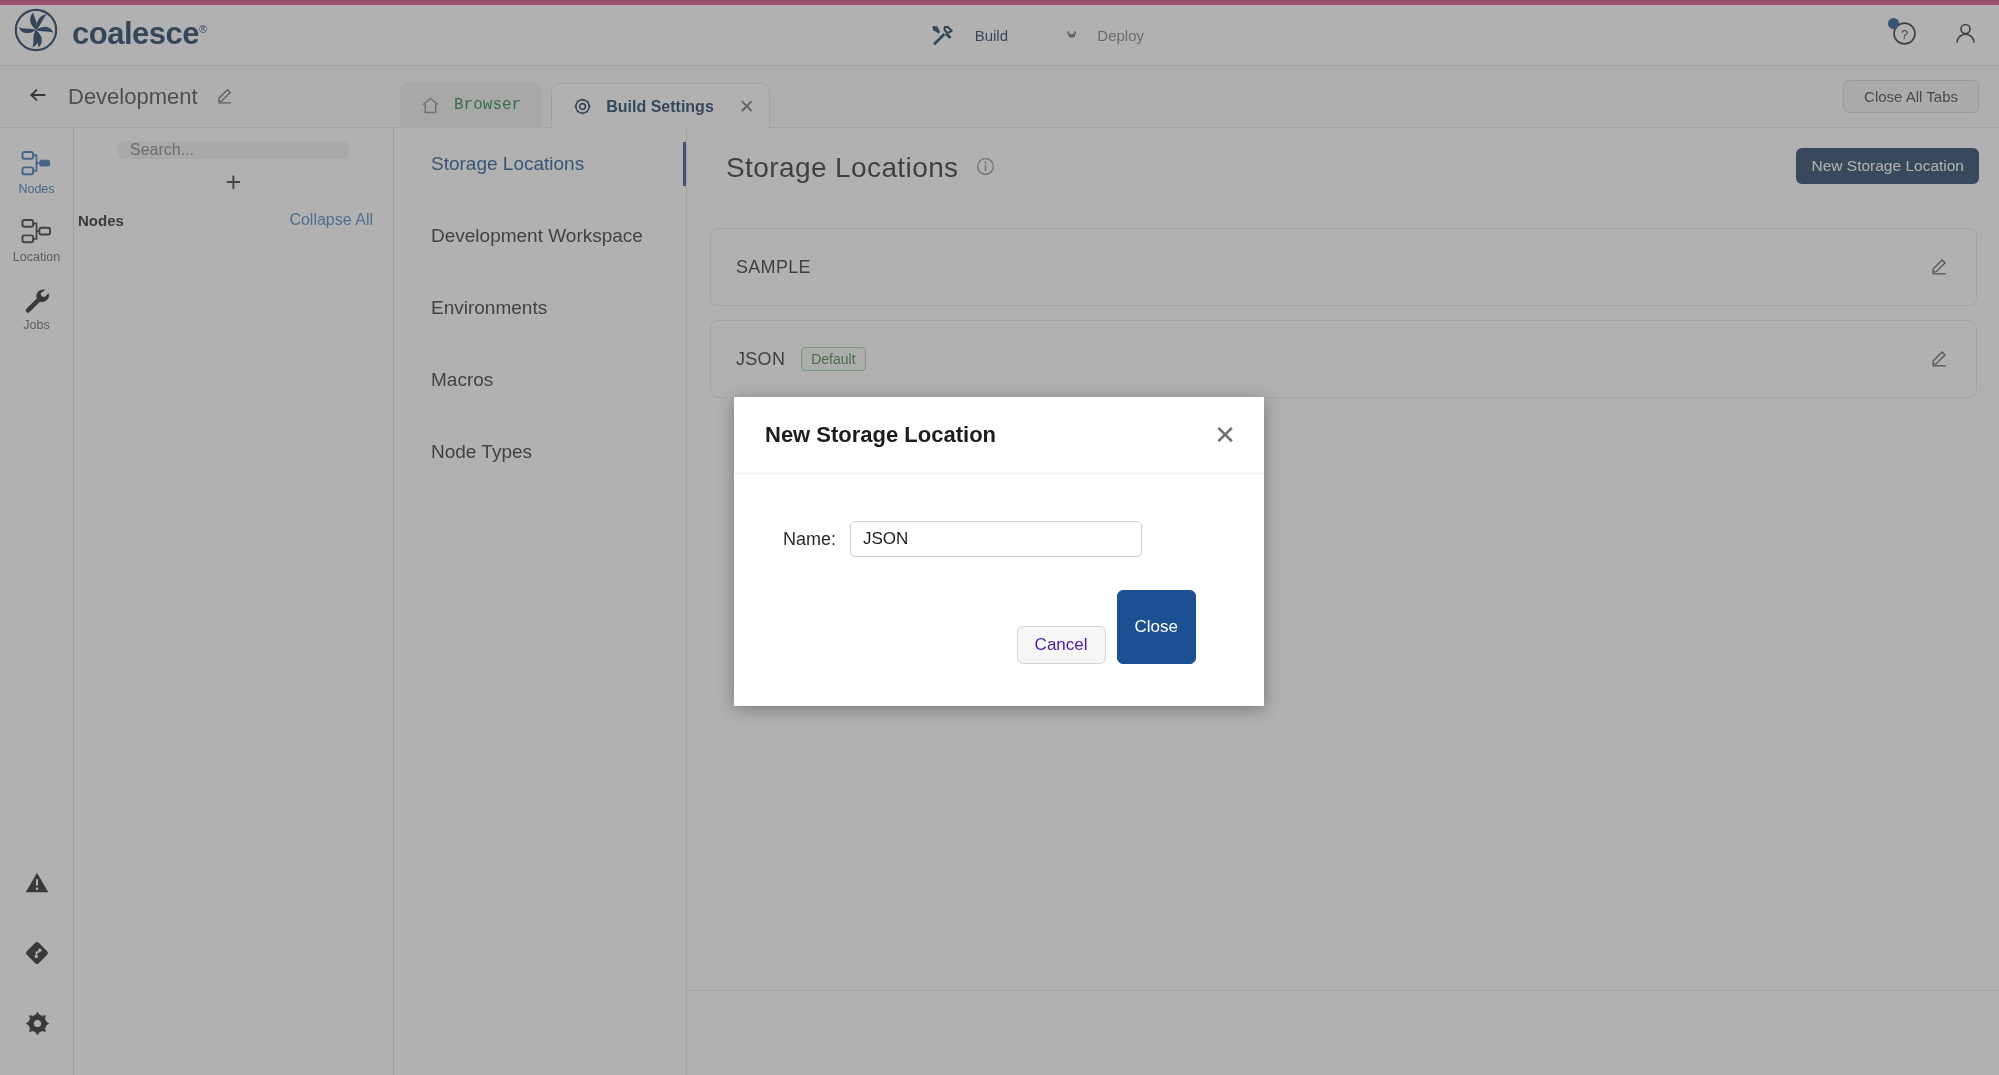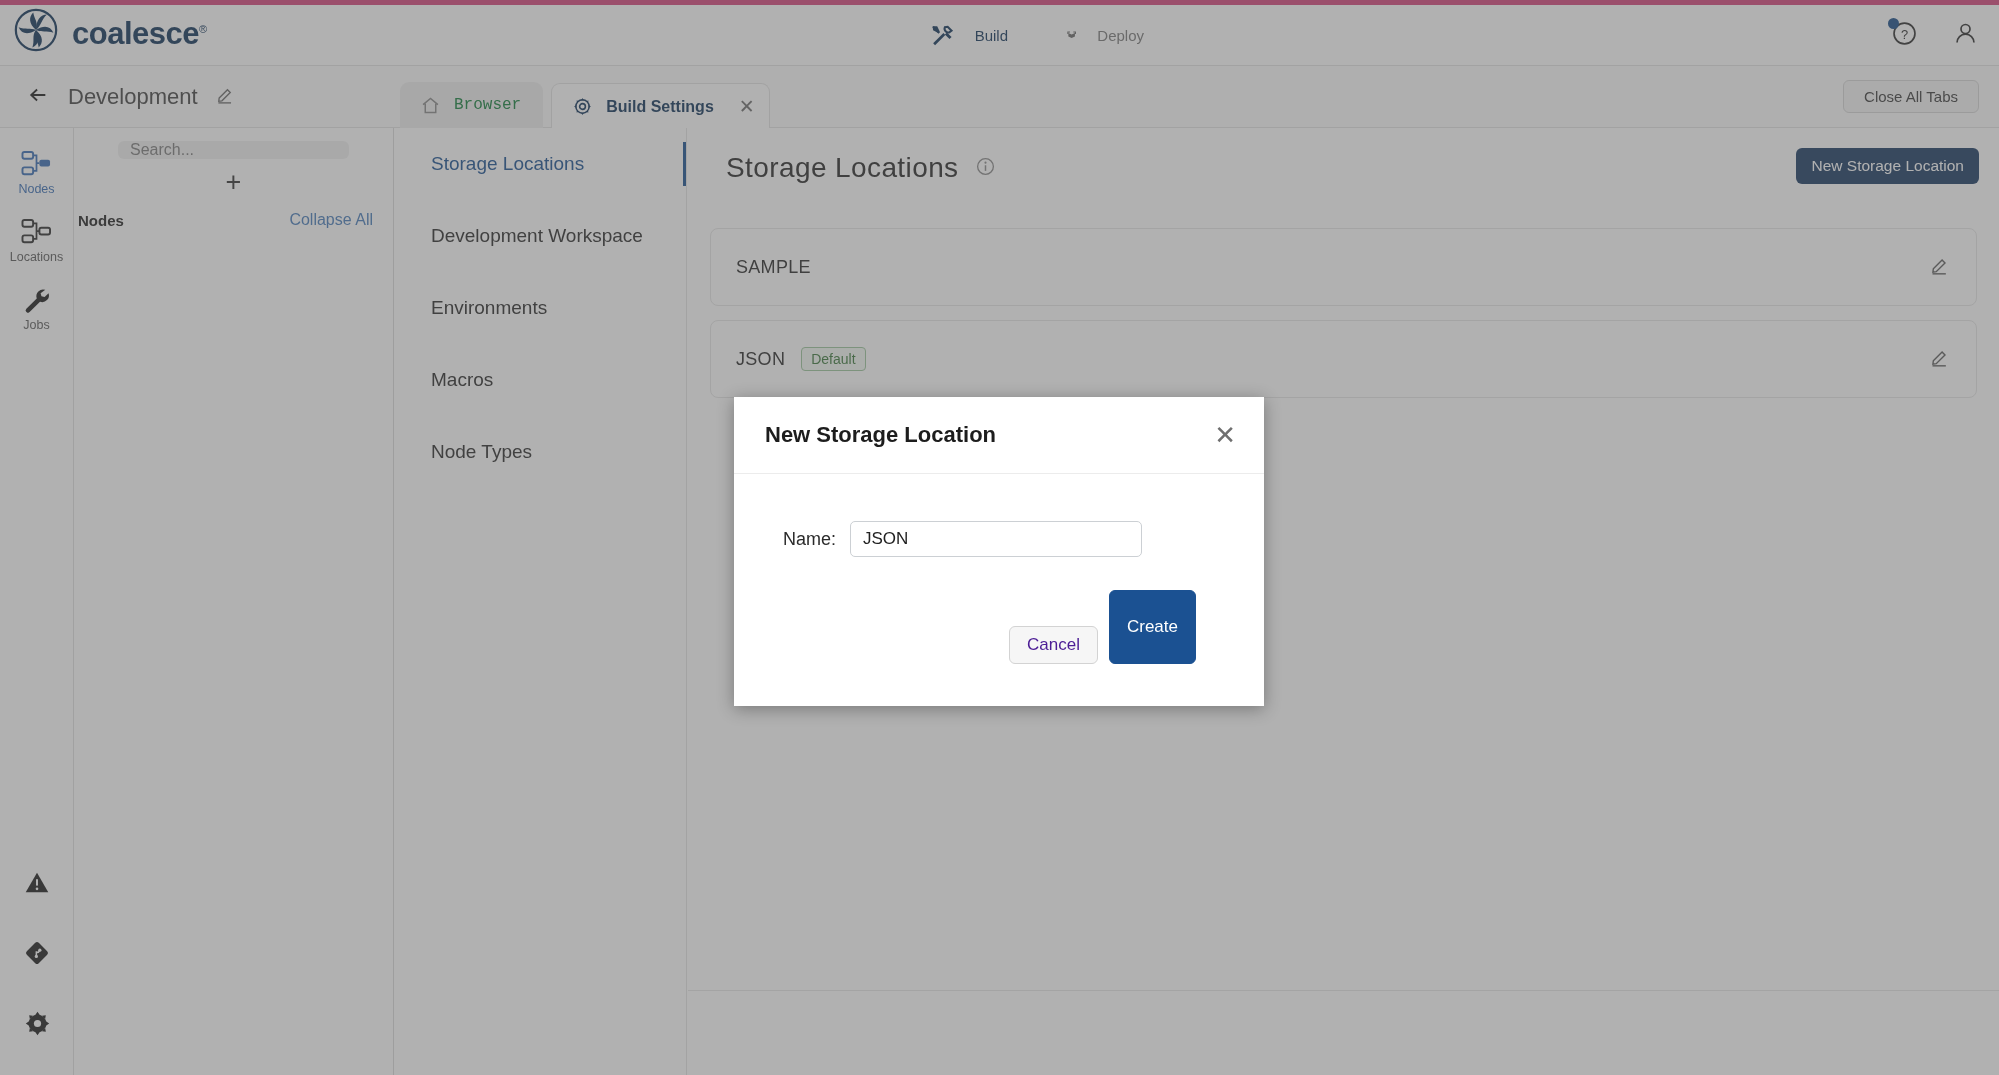--- a/index.html
+++ b/index.html
@@ -376,21 +376,21 @@
       <span class="rail-label">Nodes</span>
     </div>
 
     <div class="rail-item">
       <svg width="31" height="29" viewBox="0 0 32 30">
         <rect x="1.5" y="2" width="11" height="7" rx="2" fill="none" stroke="#2e2e2e" stroke-width="2"></rect>
         <rect x="1.5" y="18" width="11" height="7" rx="2" fill="none" stroke="#2e2e2e" stroke-width="2"></rect>
         <rect x="19" y="10" width="11" height="7" rx="2" fill="none" stroke="#2e2e2e" stroke-width="2"></rect>
         <path d="M12.5 5.5 H16 V13.5 H19 M12.5 21.5 H16 V13.5" fill="none" stroke="#2e2e2e" stroke-width="1.8"></path>
       </svg>
-      <span class="rail-label">Locations</span>
+      <span class="rail-label">Location</span>
     </div>
 
     <div class="rail-item">
       <svg width="29" height="29" viewBox="0 0 24 24">
         <path d="M19.3 3.2 a5.6 5.6 0 0 0 -7.1 7.1 L3.6 18.9 a1.9 1.9 0 0 0 2.7 2.7 l8.6 -8.6 a5.6 5.6 0 0 0 7.1 -7.1 l-3.3 3.3 l-2.6 -0.7 l-0.7 -2.6 Z" fill="#1e1e1e"></path>
       </svg>
       <span class="rail-label">Jobs</span>
     </div>
 
     <div class="rail-bottom">
@@ -485,18 +485,18 @@
       <span class="modal-title">New Storage Location</span>
       <span class="modal-close">✕</span>
     </div>
     <div class="modal-body">
       <div class="field-row">
         <span class="field-label">Name:</span>
         <input class="field-input" type="text" value="JSON" style="">
       </div>
       <div class="modal-actions">
         <button class="btn btn-cancel">Cancel</button>
-        <button class="btn btn-create">Create</button>
+        <button class="btn btn-create">Close</button>
       </div>
     </div>
   </div>
 
 </div>
 
 </body></html>

